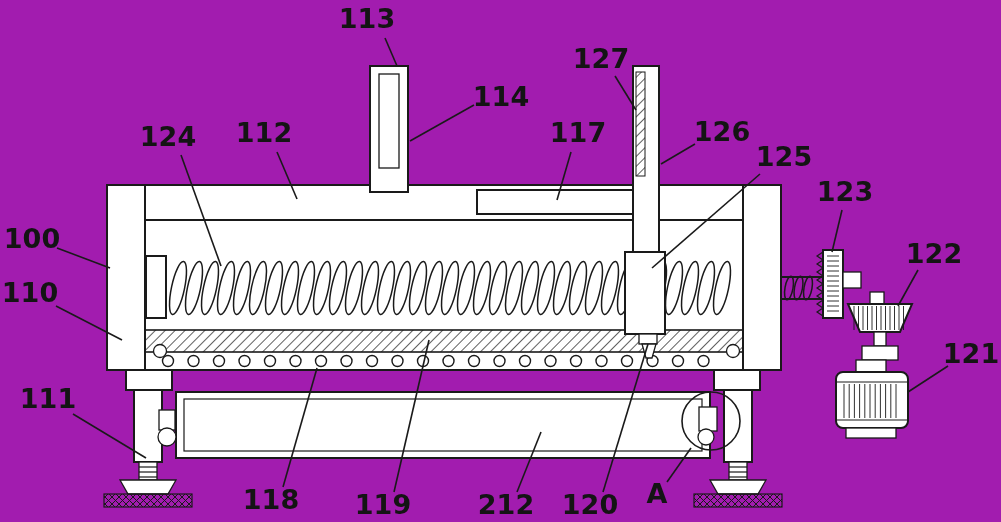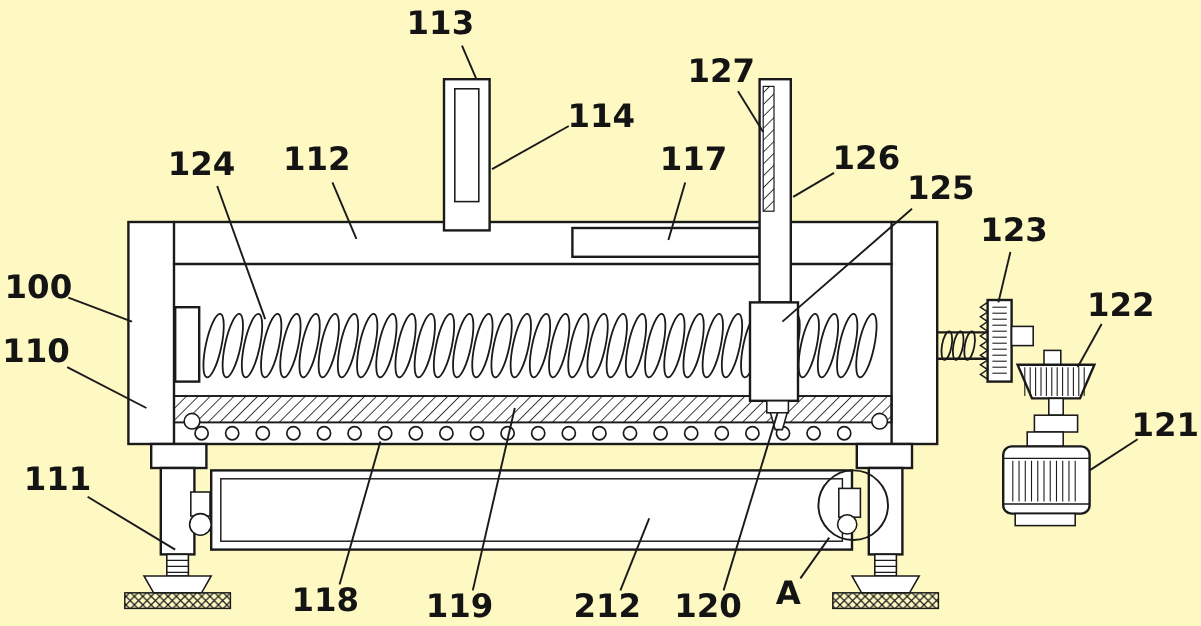--- a/index.html
+++ b/index.html
@@ -1,16 +1,16 @@
 <!DOCTYPE html>
 <html><head>
 <meta charset="utf-8">
 <style>
   html,body{margin:0;padding:0;background:#ffffff;}
-  .fig{position:relative;width:1001px;height:522px;background:#fef9c3;overflow:hidden;
+  .fig{position:relative;width:1001px;height:522px;background:#a21caf;overflow:hidden;
        font-family:"DejaVu Sans",sans-serif;}
   svg{display:block;width:1001px;height:522px;}
   .ln{stroke:#1a1a1a;stroke-width:2;fill:none;stroke-linecap:round;}
   .thin{stroke:#1a1a1a;stroke-width:1.2;fill:none;}
   .fw{fill:#ffffff;stroke:#1a1a1a;stroke-width:2;}
   .fwt{fill:#ffffff;stroke:#1a1a1a;stroke-width:1.3;}
   .coil ellipse{fill:none;stroke:#1a1a1a;stroke-width:1.5;}
   .holes circle{fill:#ffffff;stroke:#1a1a1a;stroke-width:1.4;}
   .detail line{stroke:#1a1a1a;stroke-width:0.9;}
   .leader line{stroke:#1a1a1a;stroke-width:1.6;}

